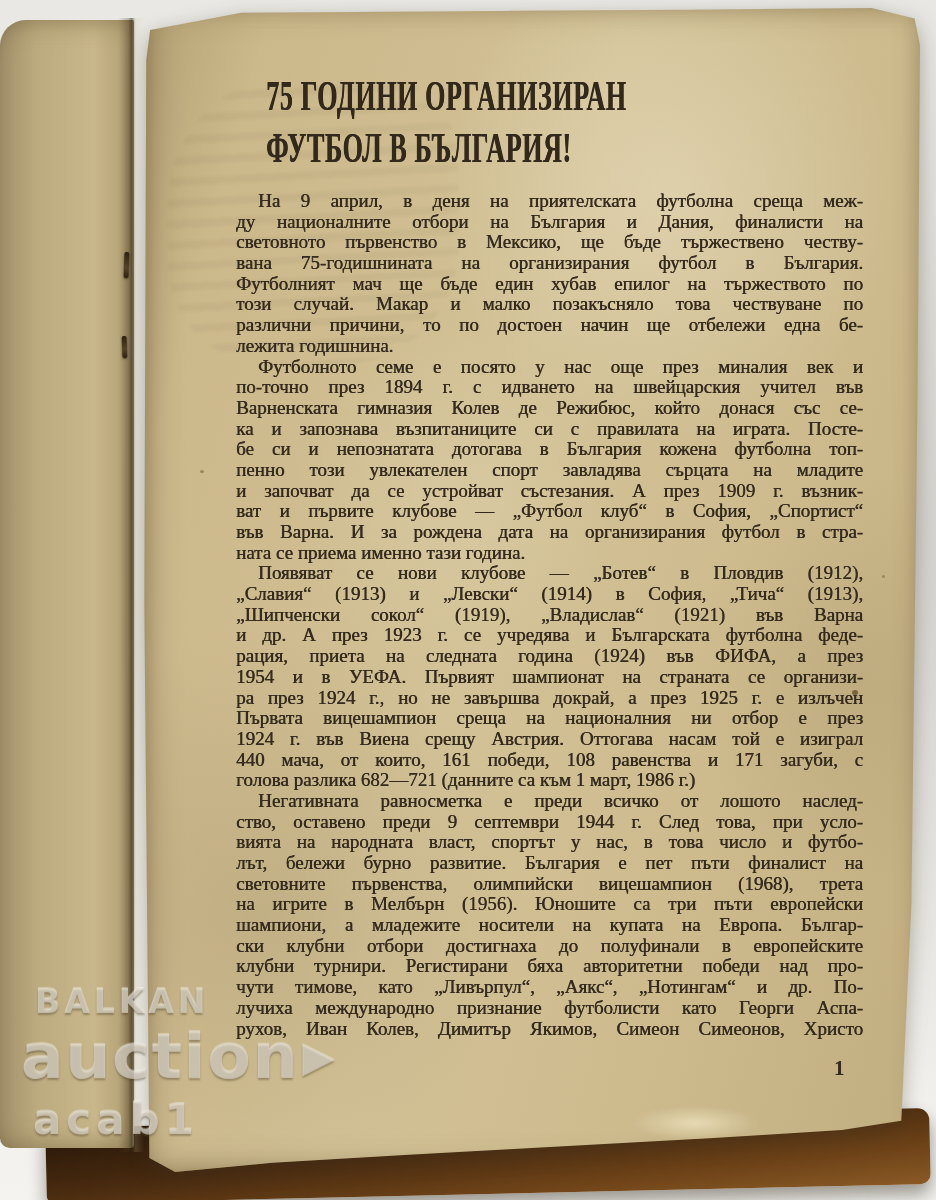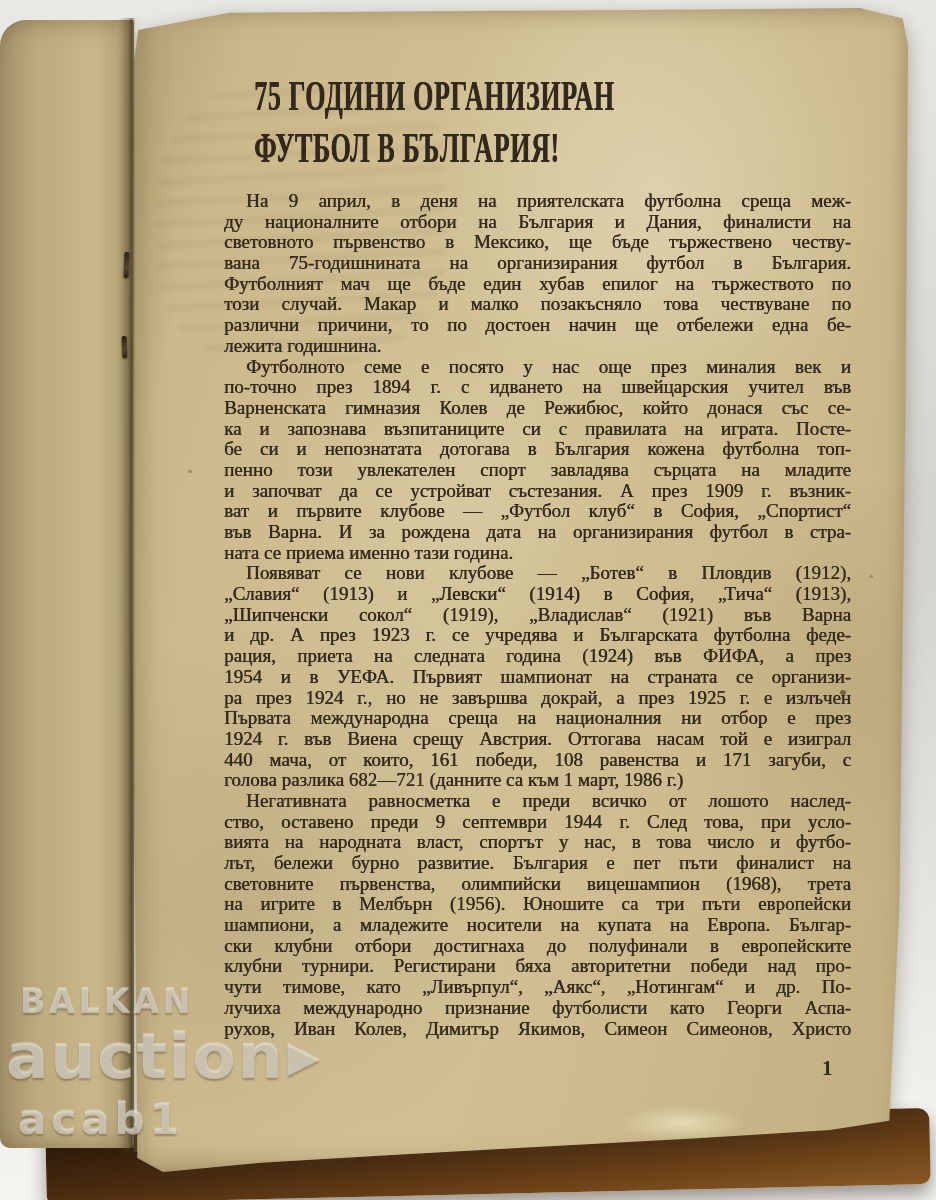--- a/index.html
+++ b/index.html
@@ -21,21 +21,21 @@
   
   .left-page{
     position:absolute;left:0;top:20px;width:134px;height:1128px;
     border-radius:26px 2px 4px 10px;
     background:linear-gradient(90deg,#a2916a 0%,#bcab7f 28%,#c8b78a 70%,#b5a378 92%,#93835e 100%);
     box-shadow:inset 0 16px 22px -14px rgba(100,82,50,0.5), inset 0 -18px 24px -16px rgba(100,82,50,0.5);
   }
   .page-wrap{position:absolute;left:0;top:0;width:936px;height:1200px;filter:drop-shadow(0 6px 10px rgba(60,50,30,0.35));}
   
   .page{
-    position:absolute;left:128px;top:8px;width:780px;height:1164px;
+    position:absolute;left:140px;top:8px;width:780px;height:1164px;
     clip-path:polygon(1.3% 1.9%, 13% 0.4%, 70% 0.15%, 93.8% 0%, 99.3% 0.9%, 100% 3.2%,
                       99.7% 32%, 98.9% 77%, 97.6% 95.6%, 90% 96.4%, 73% 97.1%, 35% 98.5%,
                       17% 99.2%, 4.5% 100%, 1.2% 98.8%, 0.55% 51%, 0.8% 4.5%);
     background:
       radial-gradient(42% 30% at 68% 16%, rgba(255,250,233,0.28), rgba(0,0,0,0) 70%),
       radial-gradient(50% 38% at 16% 78%, rgba(116,96,58,0.16), rgba(0,0,0,0) 65%),
       radial-gradient(36% 30% at 92% 58%, rgba(134,114,74,0.14), rgba(0,0,0,0) 60%),
       radial-gradient(30% 22% at 40% 42%, rgba(255,248,230,0.12), rgba(0,0,0,0) 70%),
       linear-gradient(105deg,#b3a073 0%,#cbb88b 12%,#d3c297 45%,#cdbb8e 72%,#c0ad80 100%);
     box-shadow:
@@ -87,21 +87,21 @@
     margin-left:36px;
   }
   .line{height:20.7px;text-align:justify;text-align-last:justify;white-space:nowrap;}
   .line.indent{padding-left:22px;}
   .line.endline{text-align-last:left;white-space:normal;}
   .pagenum{
     position:absolute;left:694px;top:1048px;font-size:21px;font-weight:bold;color:#352b1e;
   }
   
   .wm{
-    position:absolute;left:6px;top:982px;z-index:9;
+    position:absolute;left:21px;top:982px;z-index:9;
     font-family:"DejaVu Sans", sans-serif;font-weight:bold;
     color:rgba(226,220,208,0.60);
     text-shadow:0 2px 2px rgba(80,68,46,0.42), 0 -1px 1px rgba(255,255,255,0.35);
   }
   .wm1{font-size:33px;letter-spacing:4px;margin-left:14px;}
   .wm2row{margin-top:6px;display:flex;align-items:center;}
   .wm2{font-size:63px;line-height:60px;letter-spacing:2px;}
   .wmarrow{font-size:42px;line-height:44px;margin-left:3px;}
   .wm3{font-size:42px;letter-spacing:5px;margin-left:12px;margin-top:8px;}
 </style>
@@ -146,21 +146,21 @@
           <div class="line">ват и първите клубове — „Футбол клуб“ в София, „Спортист“</div>
           <div class="line">във Варна. И за рождена дата на организирания футбол в стра-</div>
           <div class="line endline">ната се приема именно тази година.</div>
           <div class="line indent">Появяват се нови клубове — „Ботев“ в Пловдив (1912),</div>
           <div class="line">„Славия“ (1913) и „Левски“ (1914) в София, „Тича“ (1913),</div>
           <div class="line">„Шипченски сокол“ (1919), „Владислав“ (1921) във Варна</div>
           <div class="line">и др. А през 1923 г. се учредява и Българската футболна феде-</div>
           <div class="line">рация, приета на следната година (1924) във ФИФА, а през</div>
           <div class="line">1954 и в УЕФА. Първият шампионат на страната се организи-</div>
           <div class="line">ра през 1924 г., но не завършва докрай, а през 1925 г. е излъчен</div>
-          <div class="line">Първата международна среща на националния ни отбор е през</div>
+          <div class="line">Първата вицешампион среща на националния ни отбор е през</div>
           <div class="line">1924 г. във Виена срещу Австрия. Оттогава насам той е изиграл</div>
           <div class="line">440 мача, от които, 161 победи, 108 равенства и 171 загуби, с</div>
           <div class="line endline">голова разлика 682—721 (данните са към 1 март, 1986 г.)</div>
           <div class="line indent">Негативната равносметка е преди всичко от лошото наслед-</div>
           <div class="line">ство, оставено преди 9 септември 1944 г. След това, при усло-</div>
           <div class="line">вията на народната власт, спортът у нас, в това число и футбо-</div>
           <div class="line">лът, бележи бурно развитие. България е пет пъти финалист на</div>
           <div class="line">световните първенства, олимпийски вицешампион (1968), трета</div>
           <div class="line">на игрите в Мелбърн (1956). Юношите са три пъти европейски</div>
           <div class="line">шампиони, а младежите носители на купата на Европа. Българ-</div>

